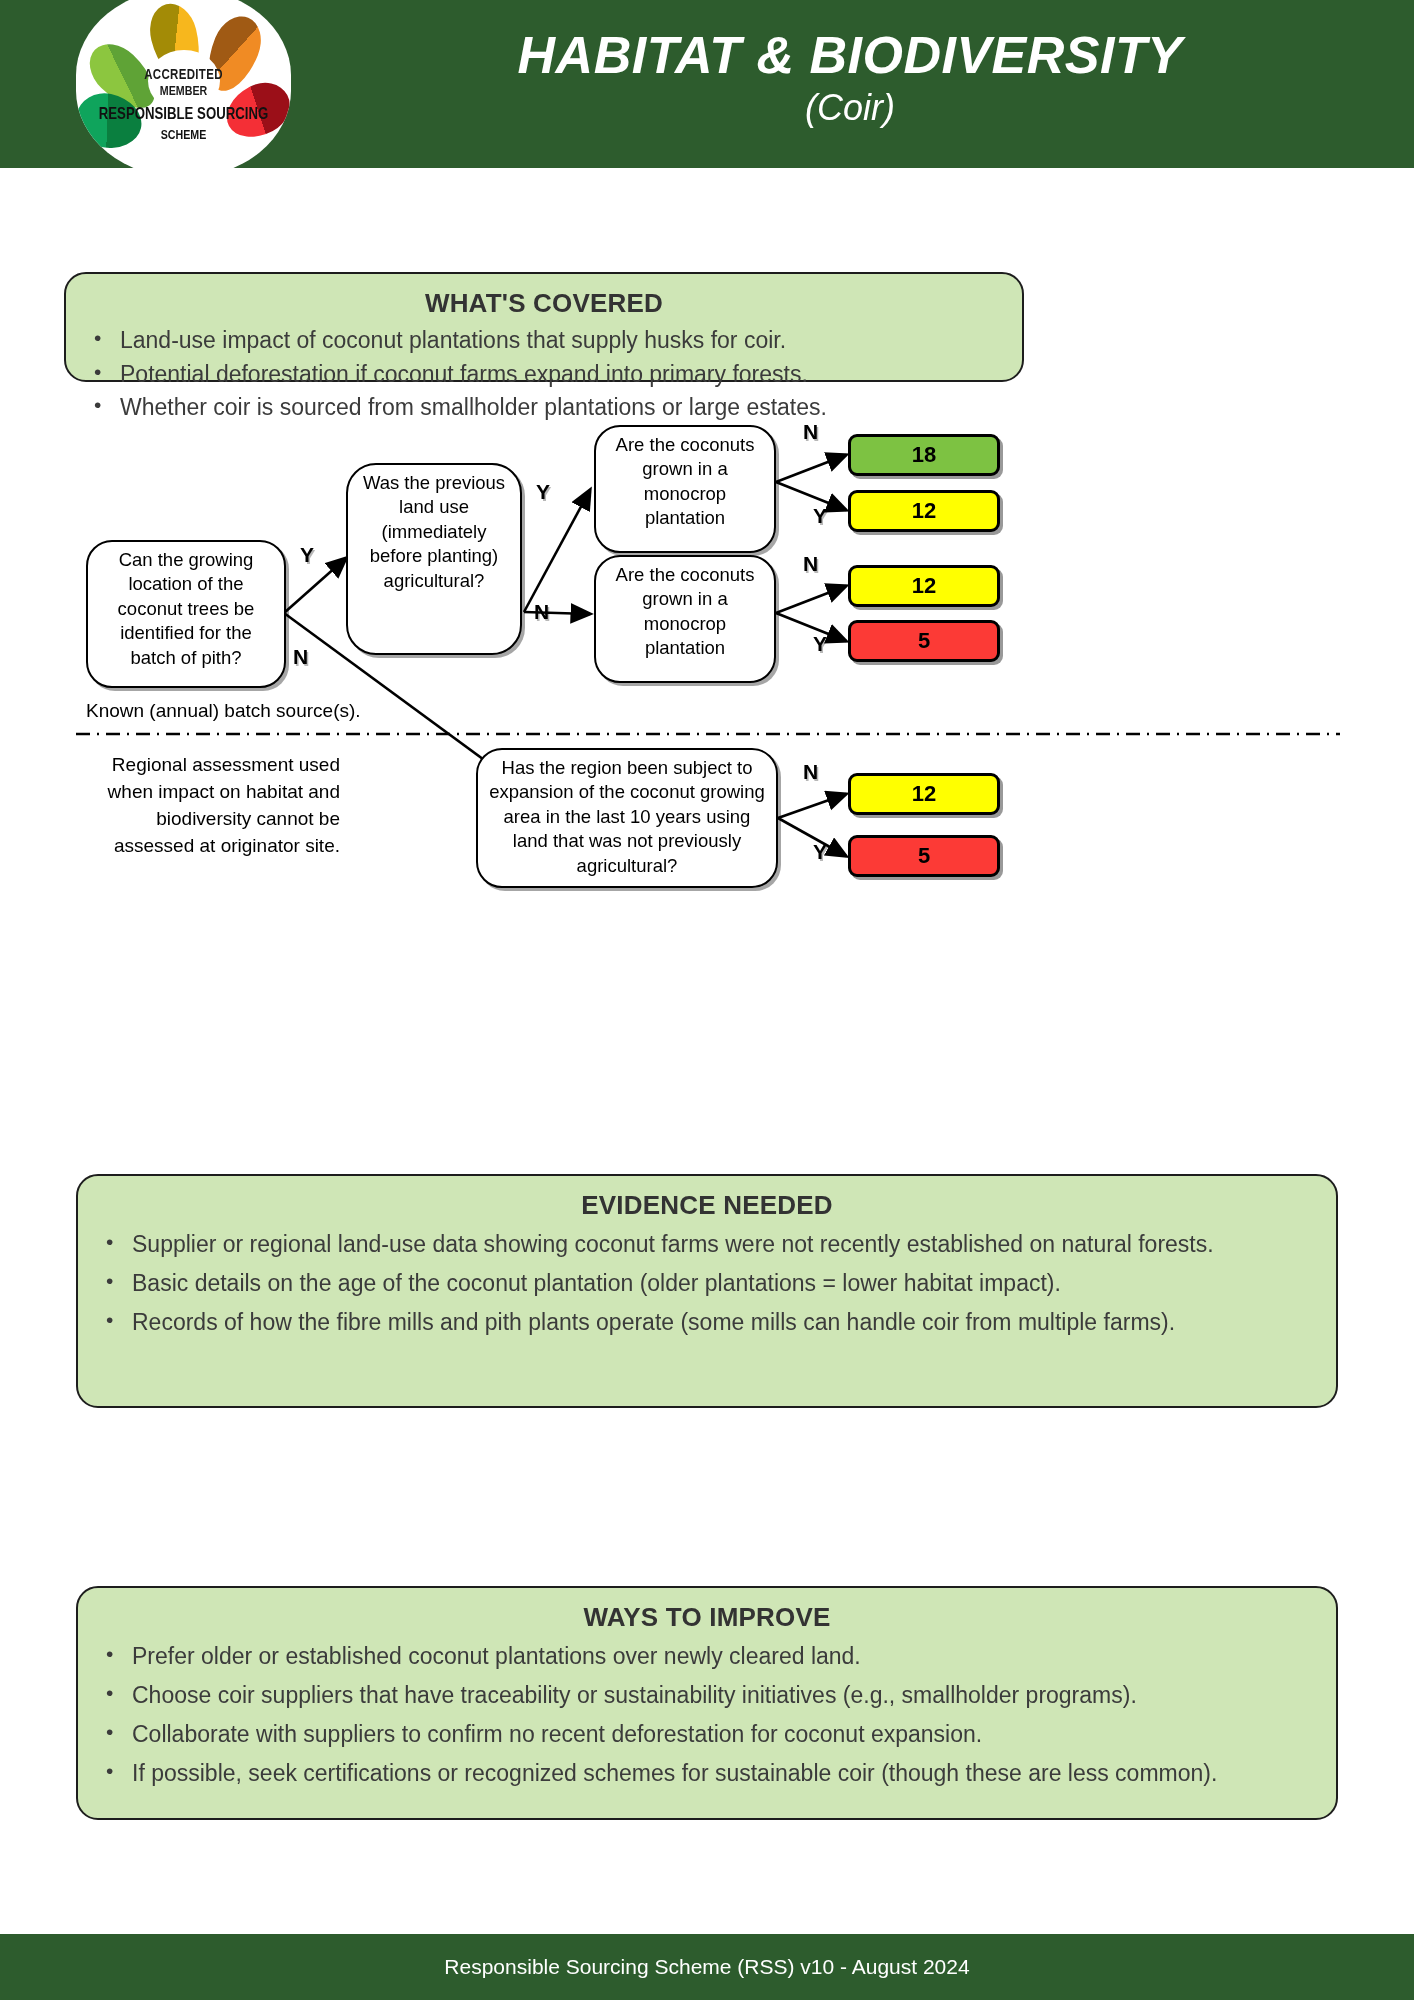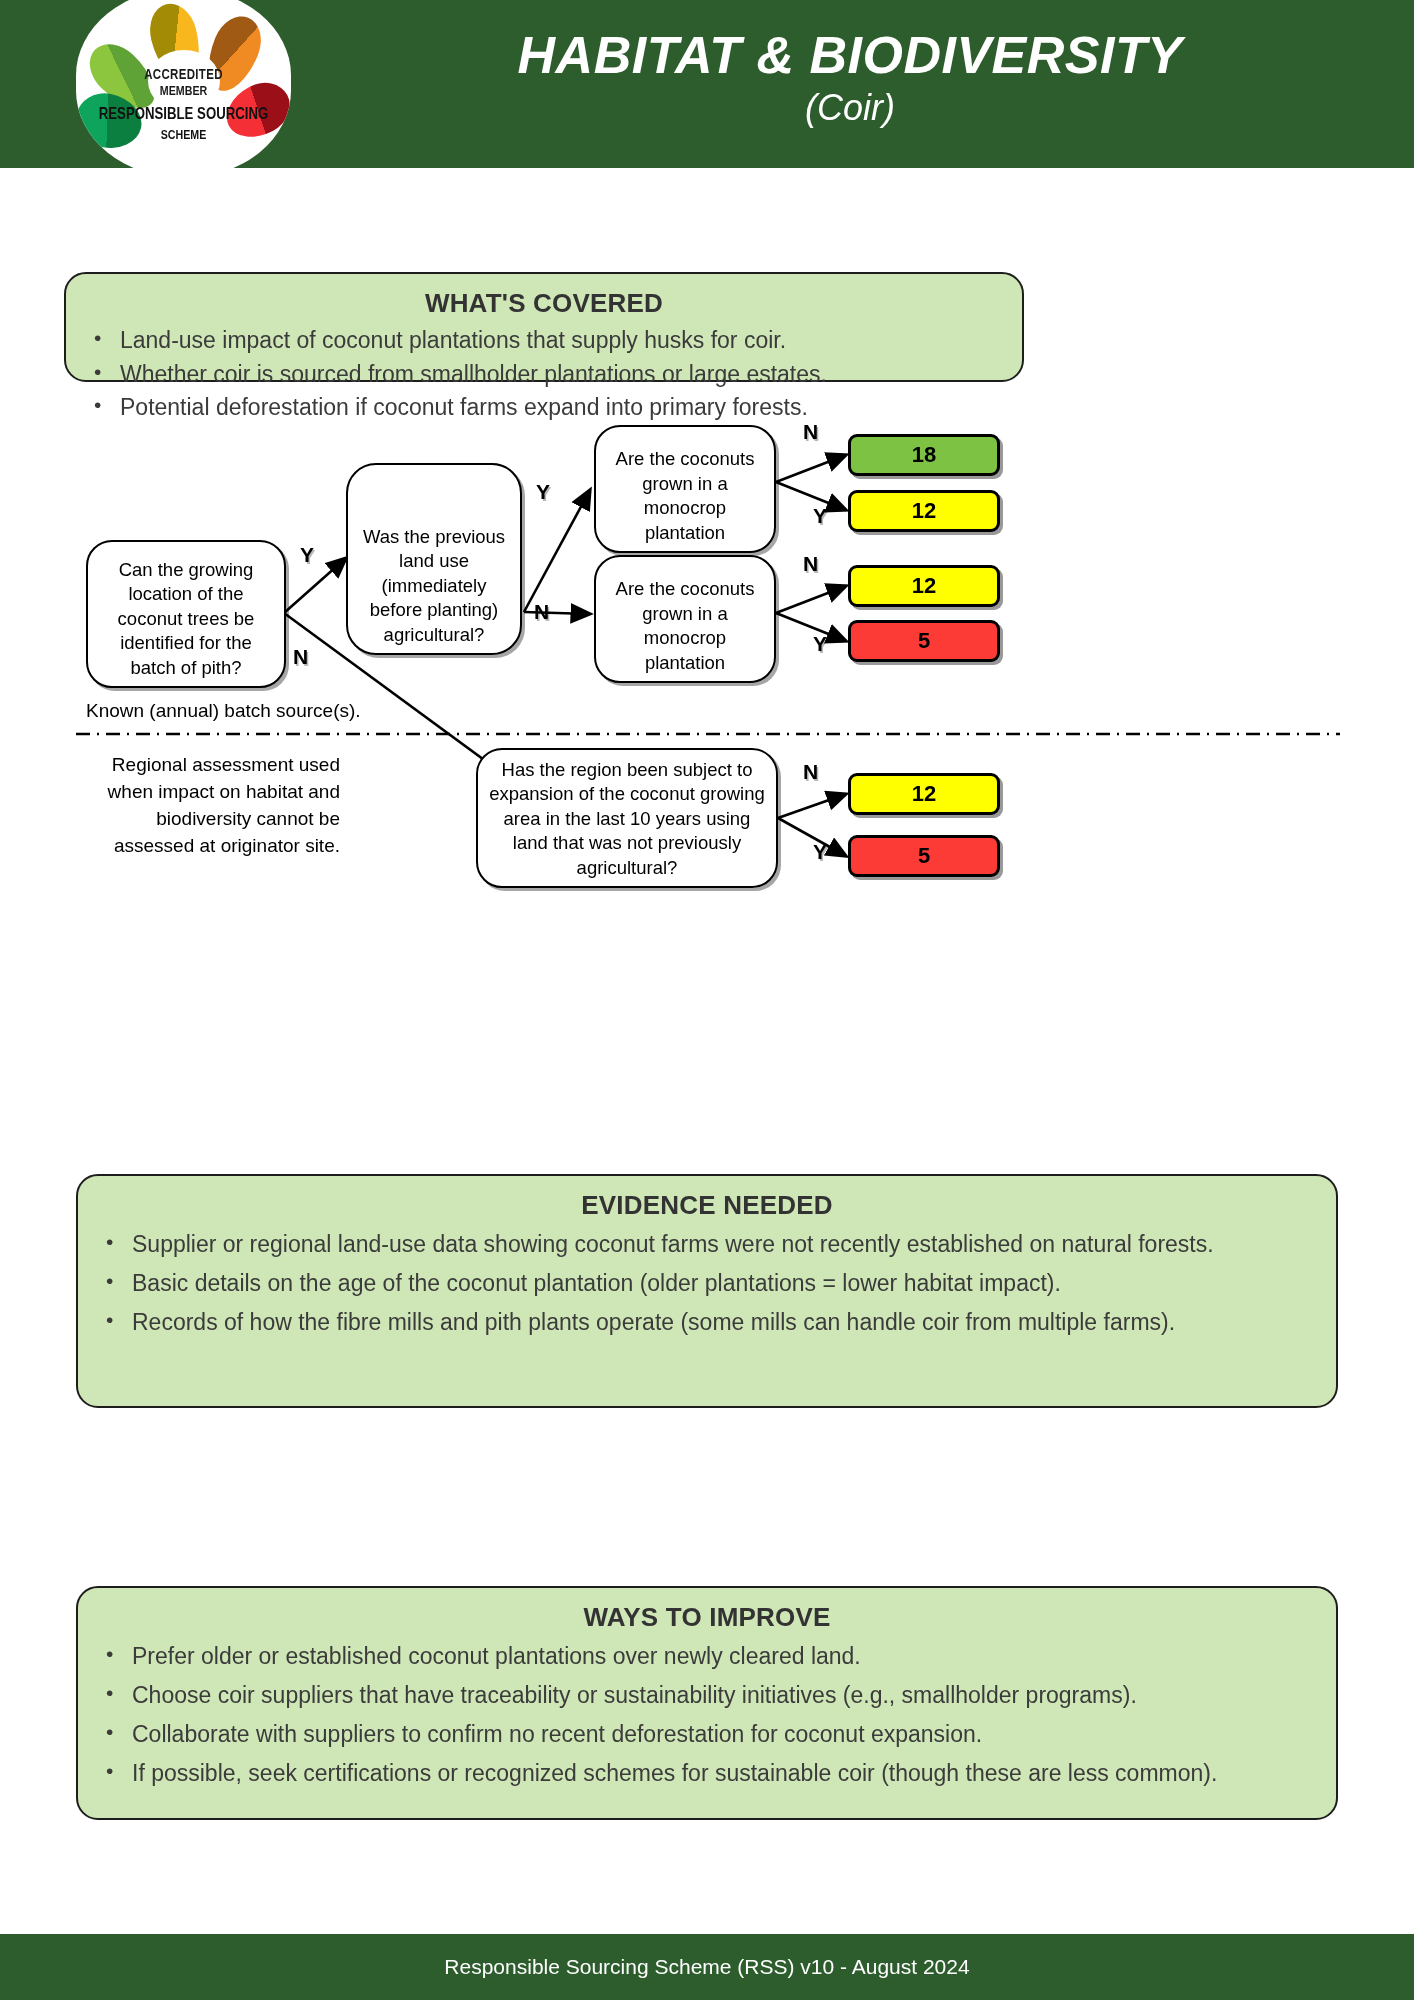--- a/index.html
+++ b/index.html
@@ -151,21 +151,21 @@
     left: 0; top: 400px;
     width: 1414px; height: 740px;
   }
   .fbox {
     position: absolute;
     box-sizing: border-box;
     background: #ffffff;
     border: 2.5px solid #000000;
     border-radius: 26px;
     display: flex;
-    align-items: flex-end;
+    align-items: flex-start;
     justify-content: center;
     text-align: center;
     font-size: 18.5px;
     line-height: 1.32;
     color: #000000;
     padding: 6px 10px;
     box-shadow: 3px 3px 0 rgba(0,0,0,0.35);
     font-family: "Liberation Sans", sans-serif;
   }
   .score {
@@ -235,22 +235,22 @@
     </div>
   </div>
   <div class="header-title">HABITAT &amp; BIODIVERSITY</div>
   <div class="header-sub">(Coir)</div>
 </div>
 
 <div class="panel" id="panel-covered">
   <div class="panel-title">WHAT'S COVERED</div>
   <ul>
     <li>Land-use impact of coconut plantations that supply husks for coir.</li>
+    <li>Potential deforestation if coconut farms expand into primary forests.</li>
     <li>Whether coir is sourced from smallholder plantations or large estates.</li>
-    <li>Potential deforestation if coconut farms expand into primary forests.</li>
   </ul>
 </div>
 
 <div id="flow">
 
   <svg viewBox="0 0 1414 740">
     <defs>
       <marker id="ah" markerWidth="9" markerHeight="9" refX="7.5" refY="4" orient="auto">
         <path d="M0,0 L9,4 L0,8 z" fill="#000"></path>
       </marker>

